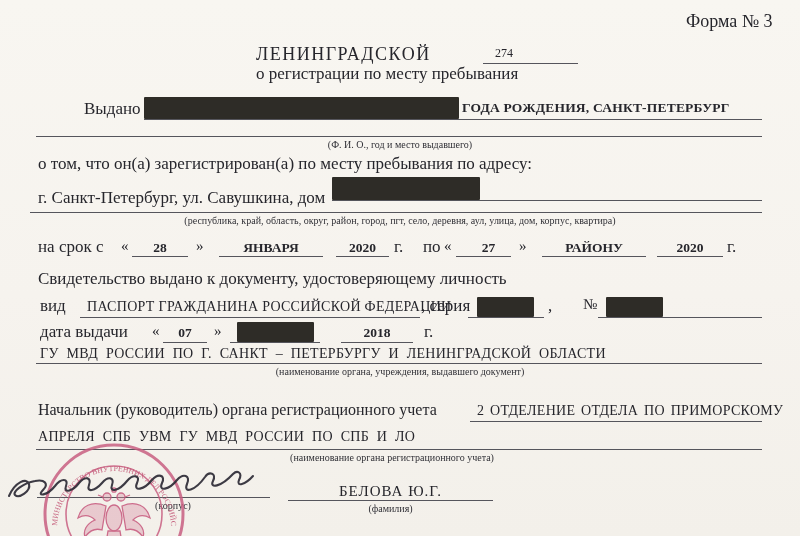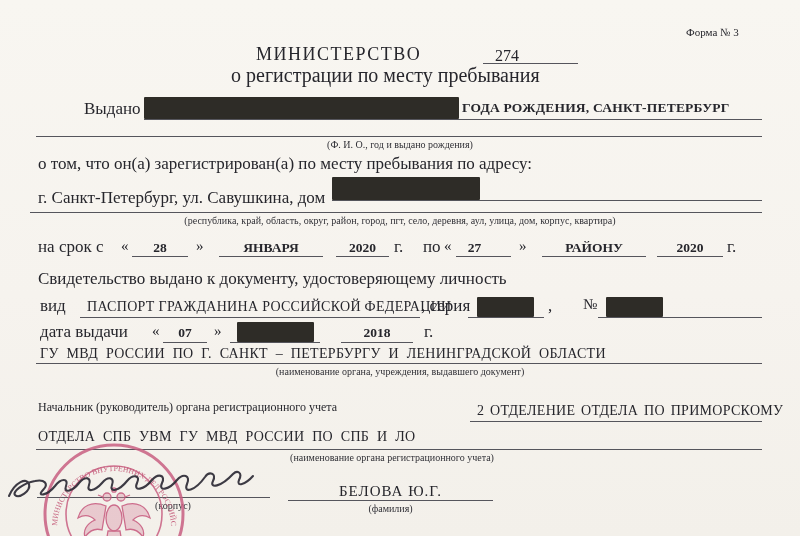--- a/index.html
+++ b/index.html
@@ -17,33 +17,33 @@
   .bold{font-weight:bold;}
   .val{font-size:13.5px;font-weight:bold;text-align:center;}
   .lbl{font-size:17px;}
   .q{font-size:15px;}
 </style>
 </head>
 <body>
 
 <div class="paper">
 
-  <div class="abs" style="top:26px;left:686px;font-size:11px;">Форма № 3</div>
+  <div class="abs" style="top:11px;left:686px;font-size:18px;">Форма № 3</div>
 
-  <div class="abs" style="top:44px;left:256px;font-size:18px;letter-spacing:1.5px;">МИНИСТЕРСТВО</div>
-  <div class="abs" style="top:47px;left:495px;font-size:16px;">274</div>
+  <div class="abs" style="top:44px;left:256px;font-size:18px;letter-spacing:1.5px;">ЛЕНИНГРАДСКОЙ</div>
+  <div class="abs" style="top:47px;left:495px;font-size:12px;">274</div>
   <div class="rule" style="top:63px;left:483px;width:95px;"></div>
-  <div class="abs" style="top:64px;left:231px;font-size:20px;">о регистрации по месту пребывания</div>
+  <div class="abs" style="top:64px;left:256px;font-size:17px;">о регистрации по месту пребывания</div>
 
   <div class="abs lbl" style="top:99px;left:84px;">Выдано</div>
   <div class="rule" style="top:119px;left:144px;width:618px;"></div>
   <div class="redact" style="top:97px;left:144px;width:315px;height:22px;"></div>
   <div class="abs bold" style="top:100px;left:462px;font-size:13.5px;letter-spacing:.2px;">ГОДА РОЖДЕНИЯ, САНКТ-ПЕТЕРБУРГ</div>
   <div class="rule" style="top:136px;left:36px;width:726px;"></div>
-  <div class="abs cap" style="top:139px;left:100px;width:600px;">(Ф. И. О., год и выдано рождения)</div>
+  <div class="abs cap" style="top:139px;left:100px;width:600px;">(Ф. И. О., год и место выдавшего)</div>
 
   <div class="abs lbl" style="top:154px;left:38px;">о том, что он(а) зарегистрирован(а) по месту пребывания по адресу:</div>
 
   <div class="abs lbl" style="top:188px;left:38px;">г. Санкт-Петербург, ул. Савушкина, дом</div>
   <div class="rule" style="top:200px;left:332px;width:430px;"></div>
   <div class="redact" style="top:177px;left:332px;width:148px;height:23px;"></div>
   <div class="rule" style="top:212px;left:30px;width:732px;"></div>
   <div class="abs cap" style="top:215px;left:100px;width:600px;">(республика, край, область, округ, район, город, пгт, село, деревня, аул, улица, дом, корпус, квартира)</div>
 
   <div class="abs lbl" style="top:237px;left:38px;">на срок с</div>
@@ -51,21 +51,21 @@
   <div class="abs val" style="top:240px;left:132px;width:56px;">28</div>
   <div class="rule" style="top:256px;left:132px;width:56px;"></div>
   <div class="abs q" style="top:238px;left:196px;">»</div>
   <div class="abs val" style="top:240px;left:219px;width:104px;">ЯНВАРЯ</div>
   <div class="rule" style="top:256px;left:219px;width:104px;"></div>
   <div class="abs val" style="top:240px;left:336px;width:53px;">2020</div>
   <div class="rule" style="top:256px;left:336px;width:53px;"></div>
   <div class="abs lbl" style="top:237px;left:394px;">г.</div>
   <div class="abs lbl" style="top:237px;left:423px;">по</div>
   <div class="abs q" style="top:238px;left:444px;">«</div>
-  <div class="abs val" style="top:240px;left:447px;width:55px;">27</div>
+  <div class="abs val" style="top:240px;left:461px;width:55px;">27</div>
   <div class="rule" style="top:256px;left:456px;width:55px;"></div>
   <div class="abs q" style="top:238px;left:519px;">»</div>
   <div class="abs val" style="top:240px;left:542px;width:104px;">РАЙОНУ</div>
   <div class="rule" style="top:256px;left:542px;width:104px;"></div>
   <div class="abs val" style="top:240px;left:657px;width:66px;">2020</div>
   <div class="rule" style="top:256px;left:657px;width:66px;"></div>
   <div class="abs lbl" style="top:237px;left:727px;">г.</div>
 
   <div class="abs lbl" style="top:269px;left:38px;">Свидетельство выдано к документу, удостоверяющему личность</div>
 
@@ -88,24 +88,24 @@
   <div class="rule" style="top:342px;left:230px;width:90px;"></div>
   <div class="redact" style="top:322px;left:237px;width:77px;height:20px;"></div>
   <div class="abs val" style="top:325px;left:341px;width:72px;">2018</div>
   <div class="rule" style="top:342px;left:341px;width:72px;"></div>
   <div class="abs lbl" style="top:322px;left:424px;">г.</div>
 
   <div class="abs uc" style="top:346px;left:40px;word-spacing:4px;">ГУ МВД РОССИИ ПО Г. САНКТ – ПЕТЕРБУРГУ И ЛЕНИНГРАДСКОЙ ОБЛАСТИ</div>
   <div class="rule" style="top:363px;left:36px;width:726px;"></div>
   <div class="abs cap" style="top:366px;left:100px;width:600px;">(наименование органа, учреждения, выдавшего документ)</div>
 
-  <div class="abs" style="top:401px;left:38px;font-size:12px;">Начальник (руководитель) органа регистрационного учета</div>
+  <div class="abs" style="top:401px;left:38px;font-size:16px;">Начальник (руководитель) органа регистрационного учета</div>
   <div class="abs uc" style="top:403px;left:477px;word-spacing:2px;">2 ОТДЕЛЕНИЕ ОТДЕЛА ПО ПРИМОРСКОМУ</div>
   <div class="rule" style="top:421px;left:470px;width:292px;"></div>
-  <div class="abs uc" style="top:429px;left:38px;word-spacing:4px;">ОТДЕЛА СПБ УВМ ГУ МВД РОССИИ ПО СПБ И ЛО</div>
+  <div class="abs uc" style="top:429px;left:38px;word-spacing:4px;">АПРЕЛЯ СПБ УВМ ГУ МВД РОССИИ ПО СПБ И ЛО</div>
   <div class="rule" style="top:449px;left:36px;width:726px;"></div>
   <div class="abs cap" style="top:452px;left:192px;width:400px;">(наименование органа регистрационного учета)</div>
 
   <div class="rule" style="top:497px;left:37px;width:233px;"></div>
   <div class="abs cap" style="top:500px;left:123px;width:100px;">(корпус)</div>
 
   <div class="abs" style="top:483px;left:288px;width:205px;font-size:15px;letter-spacing:1px;text-align:center;">БЕЛОВА Ю.Г.</div>
   <div class="rule" style="top:500px;left:288px;width:205px;"></div>
   <div class="abs cap" style="top:503px;left:288px;width:205px;">(фамилия)</div>
 

